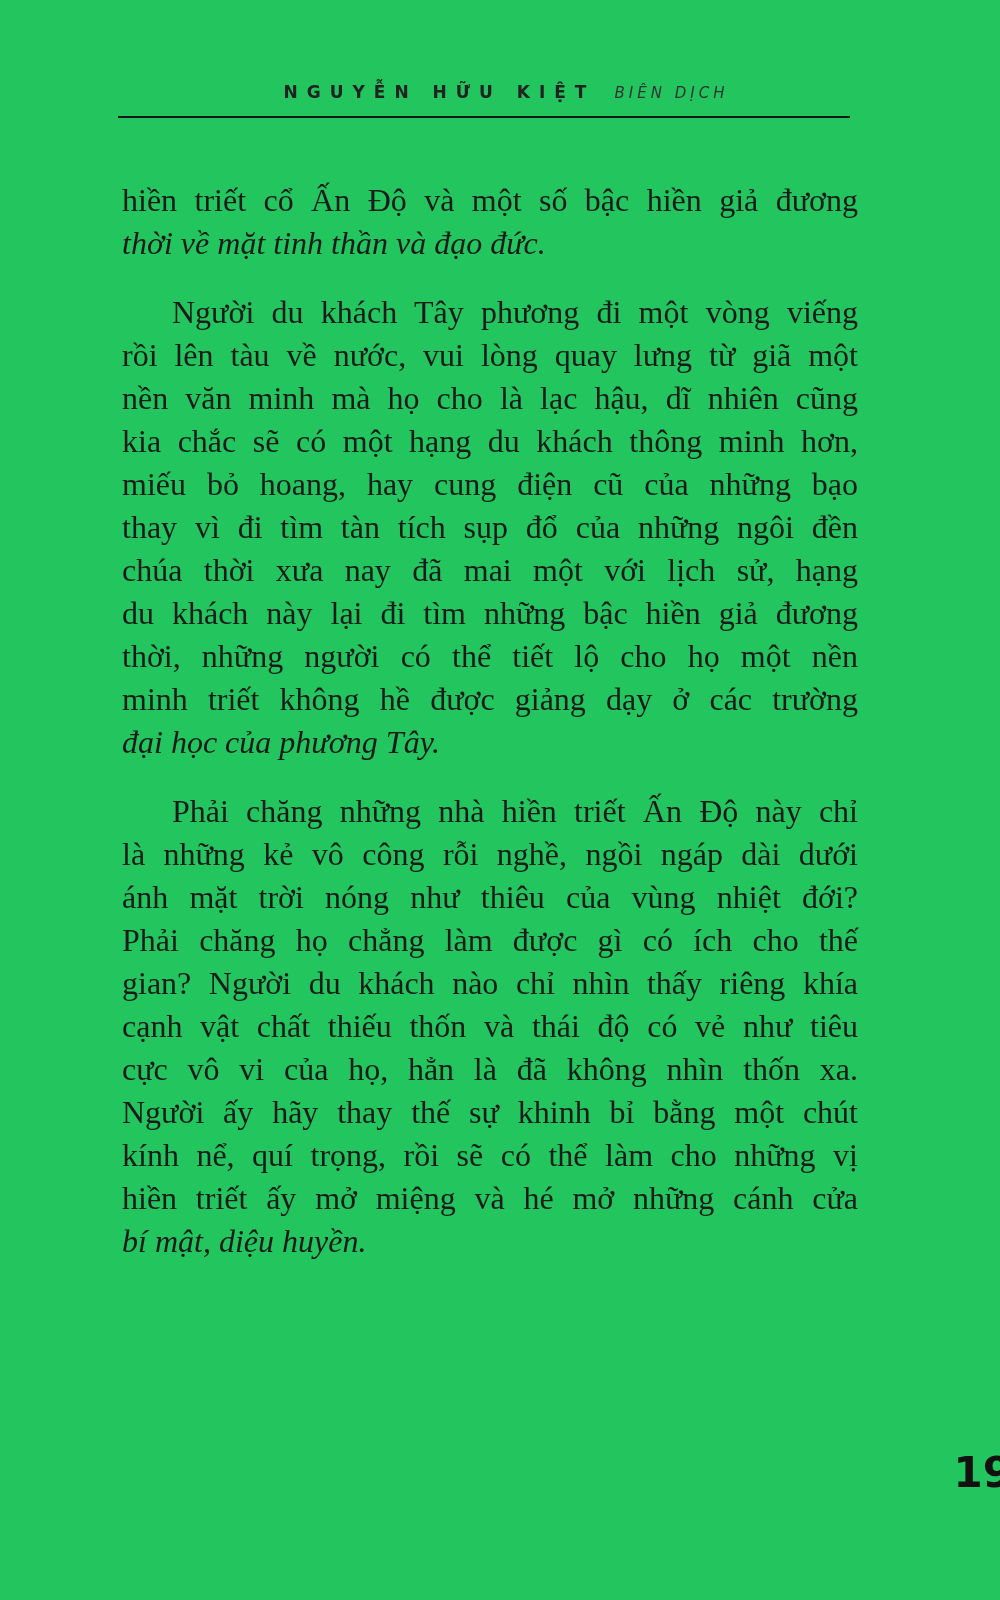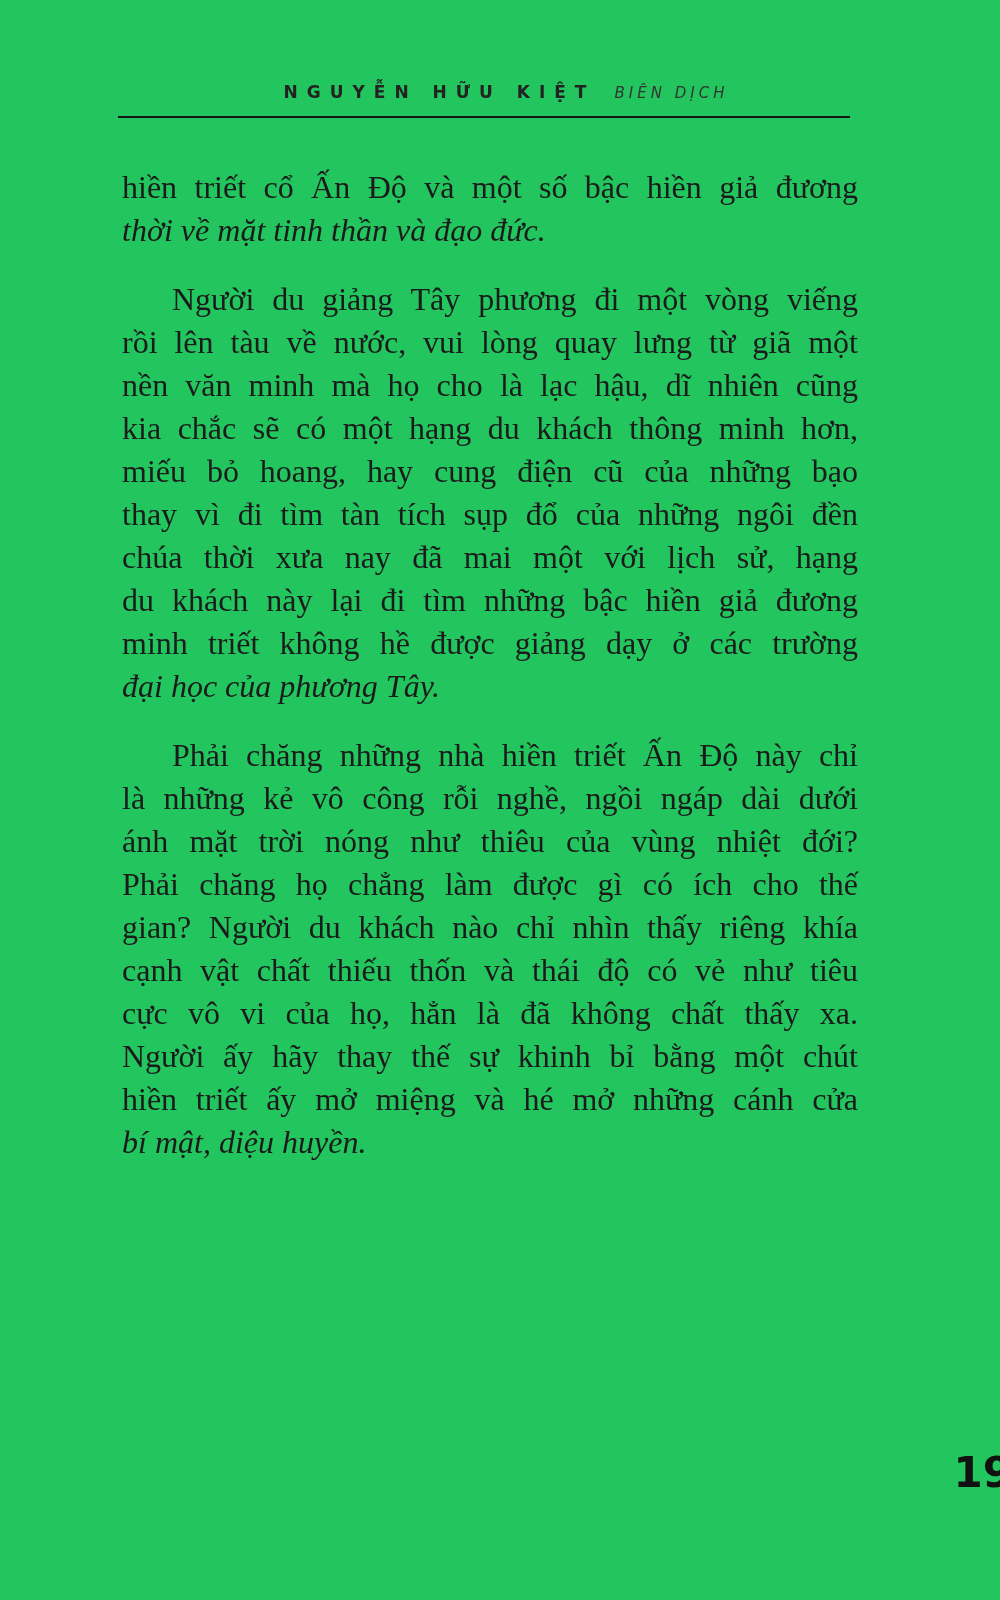--- a/index.html
+++ b/index.html
@@ -50,21 +50,21 @@
   .body-text {
     position: absolute;
     top: 166px;
     left: 122px;
     width: 736px;
     font-family: "Liberation Serif", "DejaVu Serif", serif;
     font-size: 32px;
     line-height: 43px;
   }
   .para {
-    margin: 0 0 26px 0;
+    margin: 13px 0 26px 0;
     padding: 0;
   }
   .line {
     display: block;
     text-align: justify;
     text-align-last: justify;
   }
   .line.last {
     text-align-last: left;
     font-style: italic;
@@ -95,40 +95,42 @@
   </div>
 
   <div class="rule"></div>
 
   <div class="body-text">
       <p class="para">
         <span class="line">hiền triết cổ Ấn Độ và một số bậc hiền giả đương</span>
         <span class="line last">thời về mặt tinh thần và đạo đức.</span>
       </p>
       <p class="para indent">
-        <span class="line">Người du giảng Tây phương đi một vòng viếng</span>
+        <span class="line">Người du khách Tây phương đi một vòng viếng</span>
         <span class="line">rồi lên tàu về nước, vui lòng quay lưng từ giã một</span>
         <span class="line">nền văn minh mà họ cho là lạc hậu, dĩ nhiên cũng</span>
         <span class="line">kia chắc sẽ có một hạng du khách thông minh hơn,</span>
         <span class="line">miếu bỏ hoang, hay cung điện cũ của những bạo</span>
         <span class="line">thay vì đi tìm tàn tích sụp đổ của những ngôi đền</span>
         <span class="line">chúa thời xưa nay đã mai một với lịch sử, hạng</span>
         <span class="line">du khách này lại đi tìm những bậc hiền giả đương</span>
+        <span class="line">thời, những người có thể tiết lộ cho họ một nền</span>
         <span class="line">minh triết không hề được giảng dạy ở các trường</span>
         <span class="line last">đại học của phương Tây.</span>
       </p>
       <p class="para indent">
         <span class="line">Phải chăng những nhà hiền triết Ấn Độ này chỉ</span>
         <span class="line">là những kẻ vô công rỗi nghề, ngồi ngáp dài dưới</span>
         <span class="line">ánh mặt trời nóng như thiêu của vùng nhiệt đới?</span>
         <span class="line">Phải chăng họ chẳng làm được gì có ích cho thế</span>
         <span class="line">gian? Người du khách nào chỉ nhìn thấy riêng khía</span>
         <span class="line">cạnh vật chất thiếu thốn và thái độ có vẻ như tiêu</span>
-        <span class="line">cực vô vi của họ, hẳn là đã không chất thấy xa.</span>
+        <span class="line">cực vô vi của họ, hẳn là đã không nhìn thốn xa.</span>
         <span class="line">Người ấy hãy thay thế sự khinh bỉ bằng một chút</span>
+        <span class="line">kính nể, quí trọng, rồi sẽ có thể làm cho những vị</span>
         <span class="line">hiền triết ấy mở miệng và hé mở những cánh cửa</span>
         <span class="line last">bí mật, diệu huyền.</span>
       </p>
     </div>
 
   <div class="footer">
     <span>19</span>
   </div>
 
 </div>

